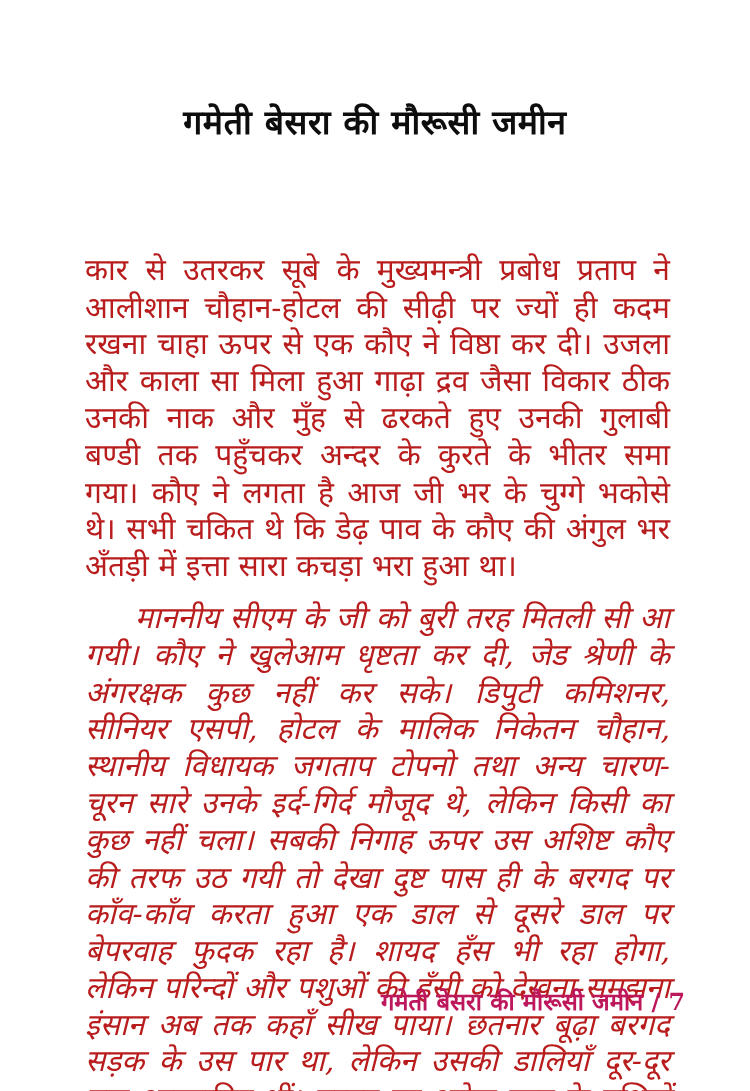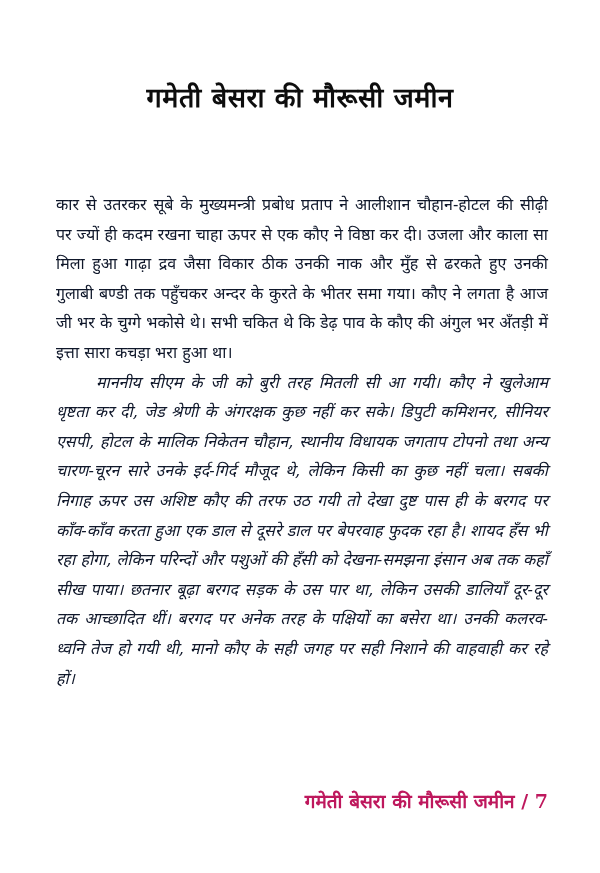--- a/index.html
+++ b/index.html
@@ -30,25 +30,25 @@
     letter-spacing: 0.5px;
     color: #0d0d0d;
   }
   .text-block {
     position: absolute;
     top: 190px;
     left: 56px;
     right: 52px;
   }
   .para {
-    margin: 0;
-    font-size: 16px;
+    margin: 12px;
+    font-size: 24px;
     line-height: 29.6px;
     text-align: justify;
-    color: #0f172a;
+    color: #b91c1c;
   }
   .para.indented {
     text-indent: 40px;
     font-style: italic;
   }
   .page-footer {
     position: absolute;
     right: 52px;
     bottom: 22px;
     font-size: 19px;

